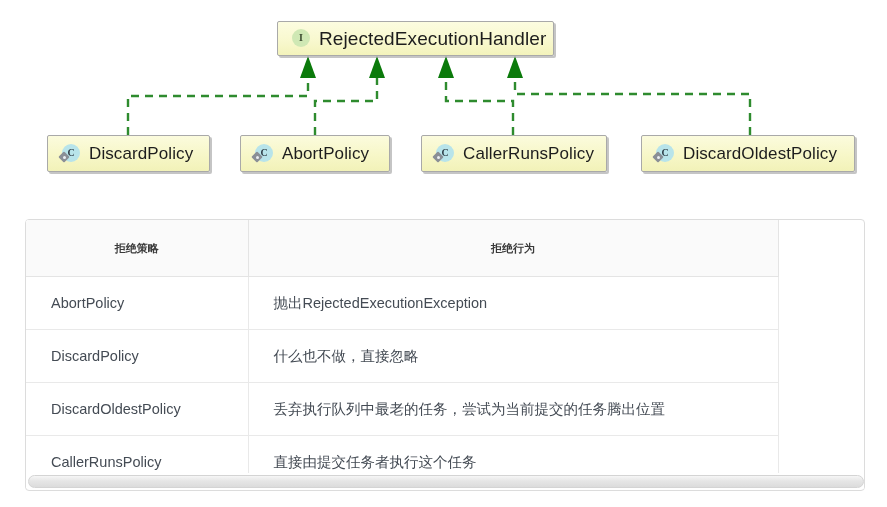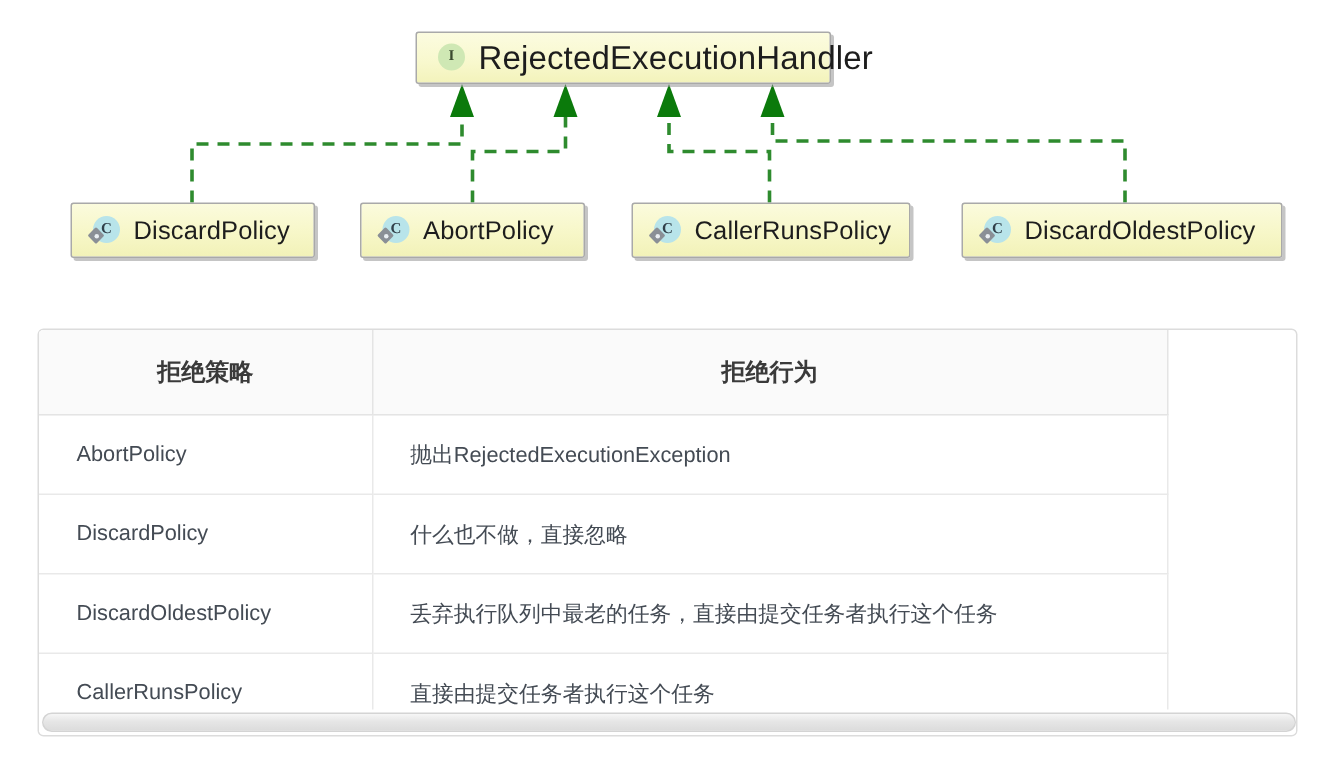--- a/index.html
+++ b/index.html
@@ -89,21 +89,21 @@
     background: #e9eef2;
     border-radius: 50%;
   }
 
   .uml-label {
     font-size: 17px;
     color: #1d1d1d;
     letter-spacing: 0.1px;
     line-height: 1;
   }
-  .uml-box.iface .uml-label { font-size: 22px; text-align: right; }
+  .uml-box.iface .uml-label { font-size: 19px; text-align: right; }
 
   
   #table-panel {
     position: absolute;
     left: 25px;
     top: 219px;
     width: 840px;
     height: 272px;
     box-sizing: border-box;
     border: 1px solid #dcdcdc;
@@ -118,21 +118,21 @@
     background: #fff;
   }
   #policy-table col.c1 { width: 222px; }
   #policy-table col.c2 { width: 530px; }
 
   #policy-table th {
     height: 56px;
     background: #fafafa;
     border-right: 1px solid #e4e4e4;
     border-bottom: 1px solid #e4e4e4;
-    font-size: 16px;
+    font-size: 11px;
     font-weight: bold;
     color: #3a3a3a;
     padding: 0 10px;
   }
   #policy-table th:last-child { border-right: 1px solid #e4e4e4; }
 
   #policy-table td {
     height: 52px;
     border-right: 1px solid #e9e9e9;
     border-bottom: 1px solid #e9e9e9;
@@ -251,21 +251,21 @@
       <tr>
         <td>AbortPolicy</td>
         <td>抛出RejectedExecutionException</td>
       </tr>
       <tr>
         <td>DiscardPolicy</td>
         <td>什么也不做，直接忽略</td>
       </tr>
       <tr>
         <td>DiscardOldestPolicy</td>
-        <td>丢弃执行队列中最老的任务，直接由提交任务者执行这个任务</td>
+        <td>丢弃执行队列中最老的任务，尝试为当前提交的任务腾出位置</td>
       </tr>
       <tr>
         <td>CallerRunsPolicy</td>
         <td>直接由提交任务者执行这个任务</td>
       </tr>
     </tbody>
   </table>
 
   <div id="table-scrollbar">
     <div id="table-scrollbar-thumb"></div>

